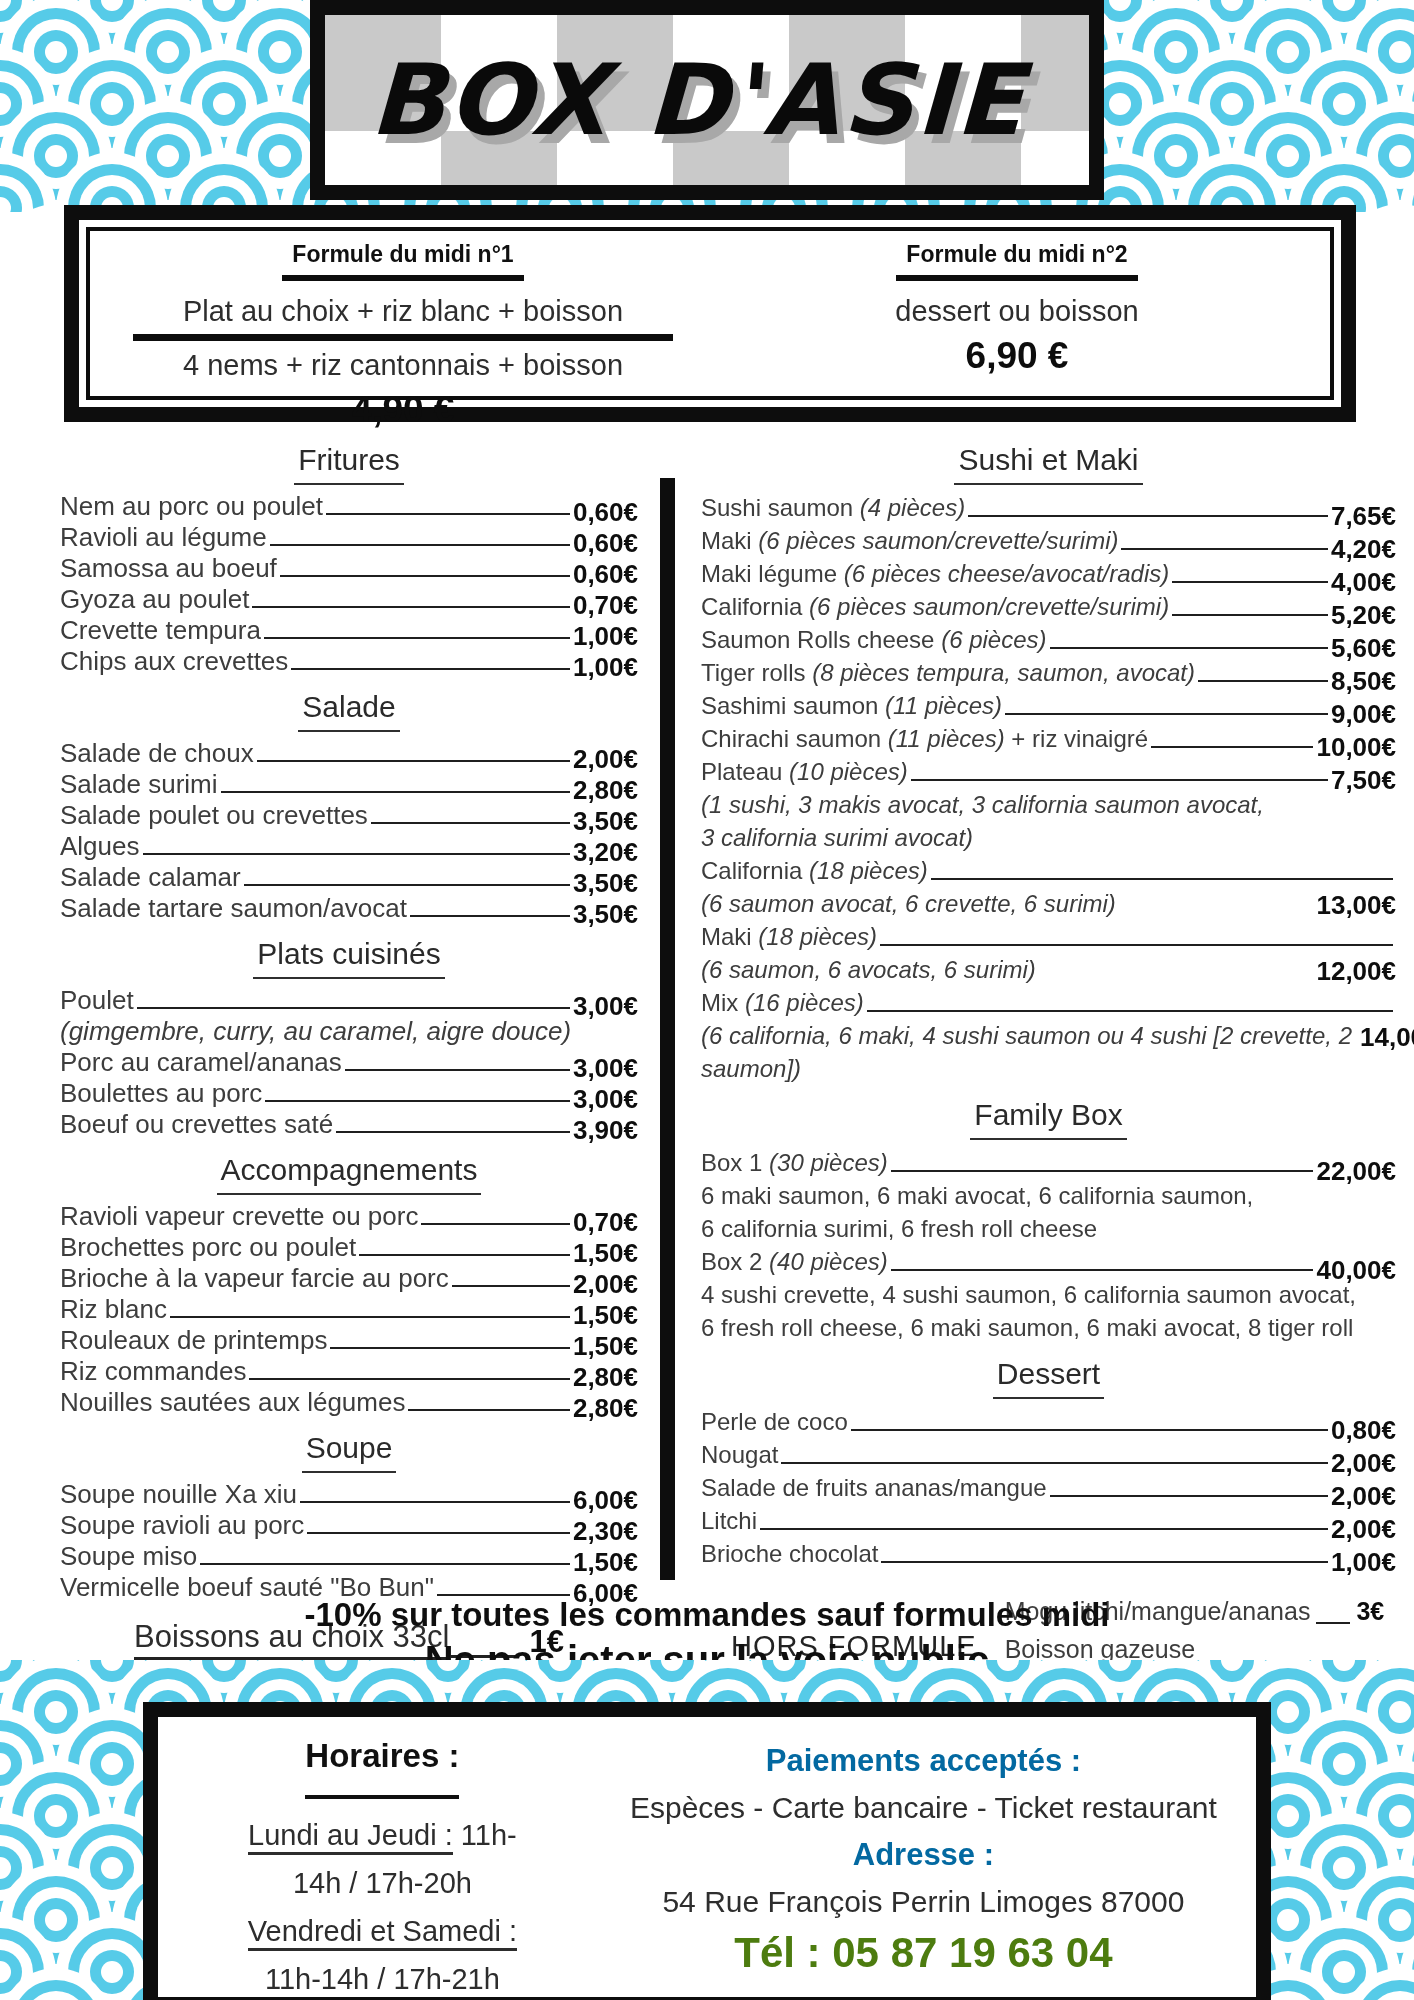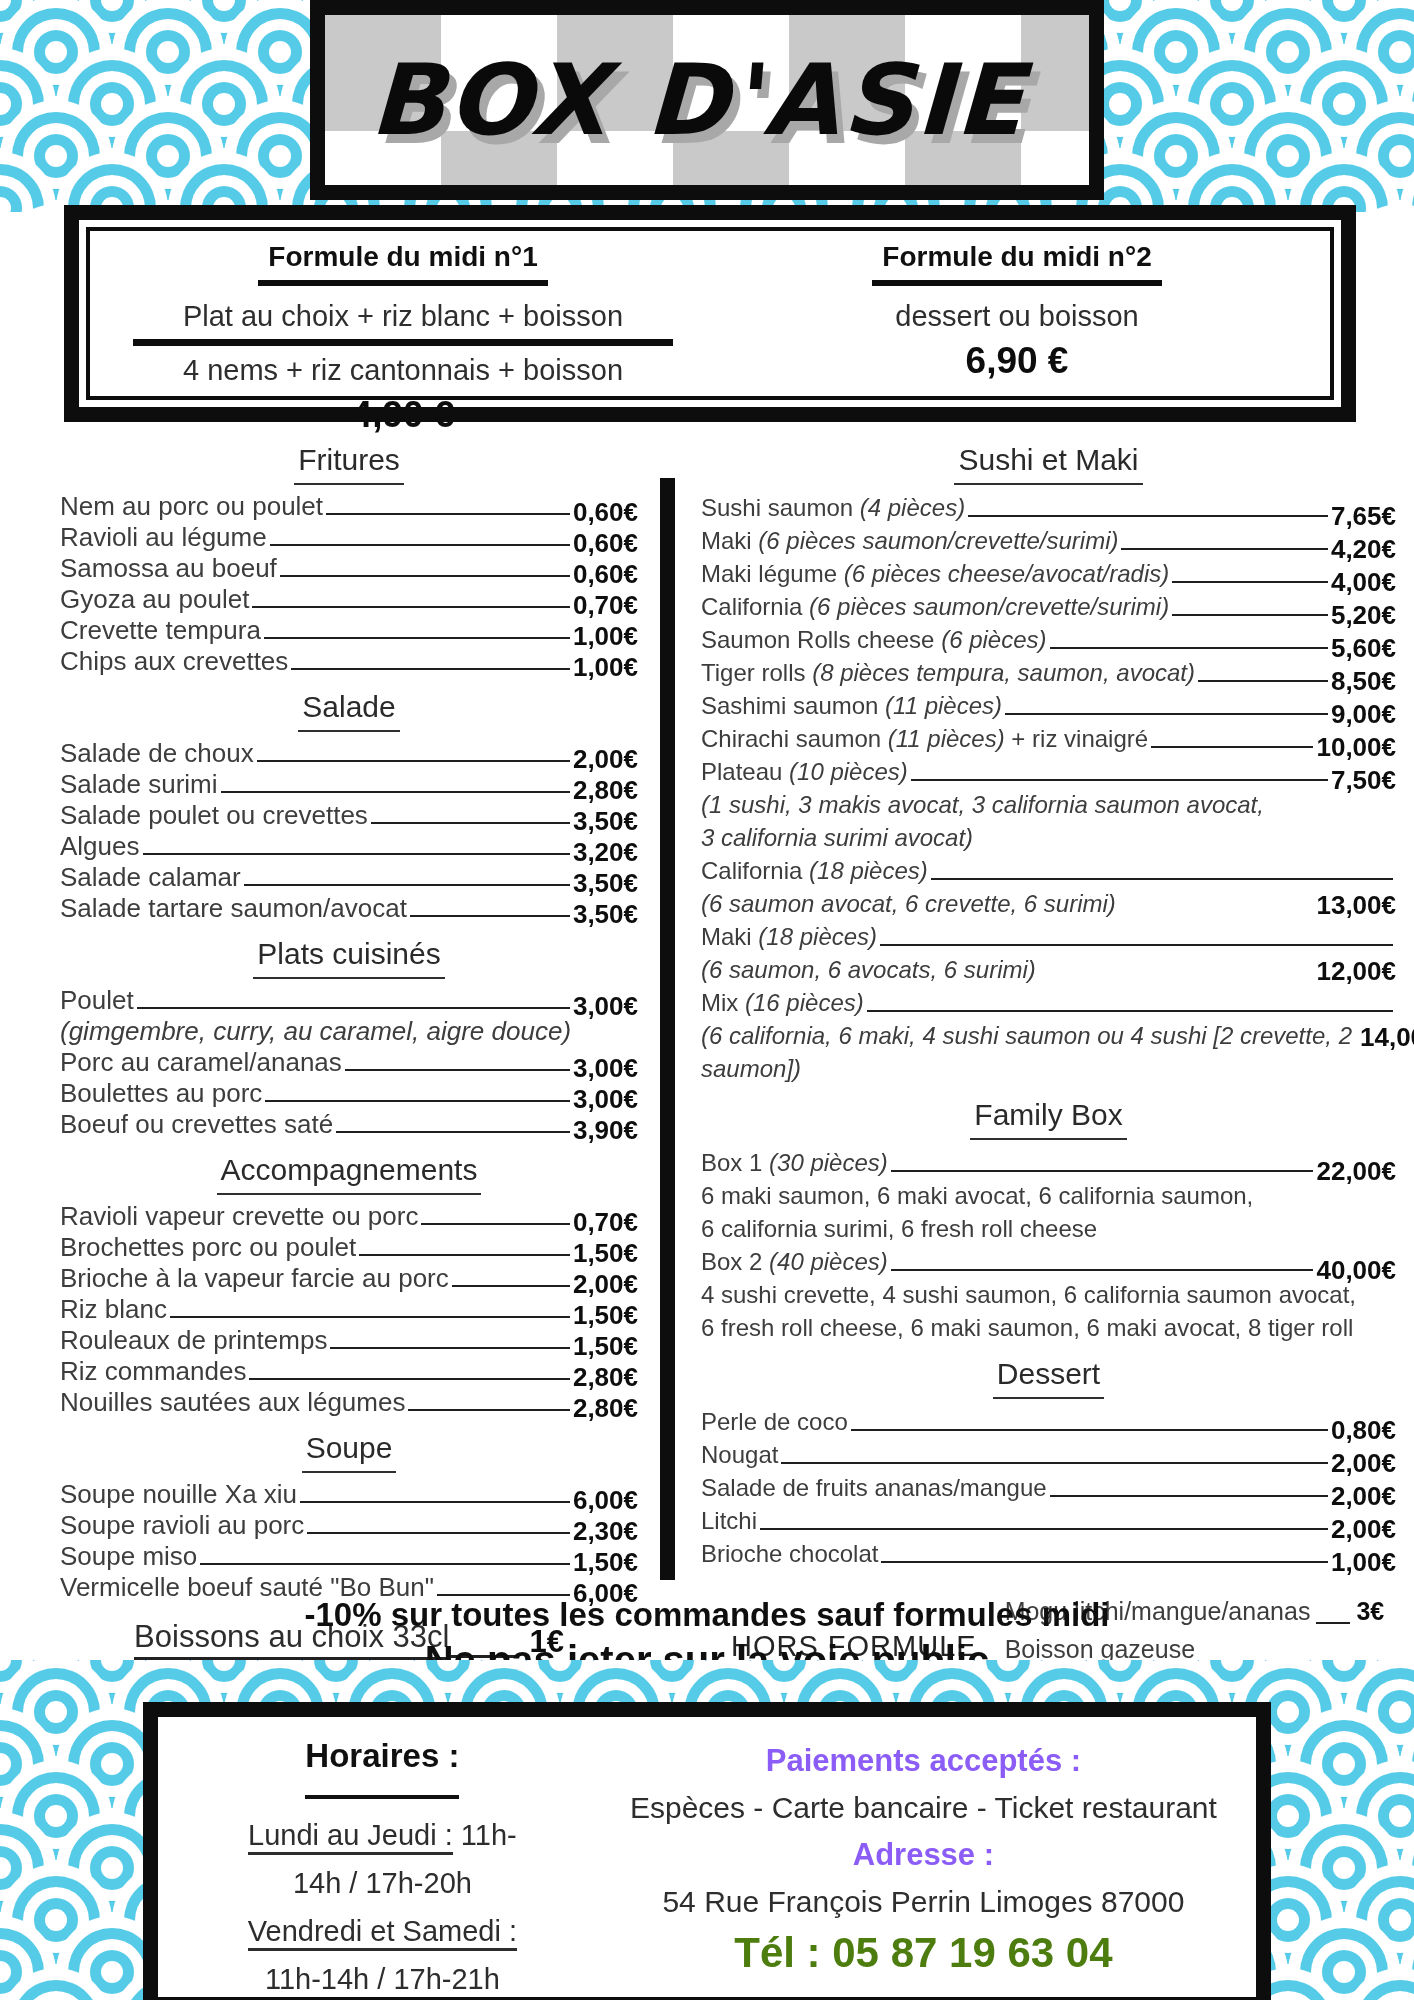--- a/index.html
+++ b/index.html
@@ -25,21 +25,21 @@
     display:flex; align-items:center; justify-content:center; }
   .brand-title { font-family:"DejaVu Sans",sans-serif; font-weight:900; font-style:italic;
     font-size:98px; letter-spacing:3px; color:#0a0a0a; white-space:nowrap;
     transform:skewX(-5deg); text-shadow:8px 9px 0 #a8a8a8; }
 
   
   .formule-box { position:absolute; top:205px; left:64px; width:1292px; height:217px;
     border:15px solid #0d0d0d; background:#fff; padding:7px; }
   .formule-inner { border:4px solid #0d0d0d; height:100%; display:flex; padding:10px 6px 6px; }
   .formule { flex:1; text-align:center; padding:0 14px; }
-  .formule-heading { display:inline-block; font-size:28px; font-weight:bold; color:#101010;
+  .formule-heading { display:inline-block; font-size:23px; font-weight:bold; color:#101010;
     border-bottom:6px solid #0d0d0d; padding:0 10px 7px; margin-bottom:10px; }
   .formule-line { font-size:29px; color:#2e2e2e; line-height:40px; }
   .formule-sep { height:7px; background:#0d0d0d; width:92%; margin:3px auto 4px; }
   .formule-price { font-size:37px; font-weight:bold; color:#0d0d0d; margin-top:4px; }
 
   
   .menu-body { position:absolute; top:438px; left:12px; right:18px; display:flex;margin-left:48px; }
   .col-left { width:578px; }
   .divider { width:15px; background:#0d0d0d; margin:40px 26px 0 22px; height:1102px; flex:none; }
   .col-right { flex:1; min-width:0; }
@@ -86,21 +86,21 @@
   
   .footer-box { position:absolute; top:1702px; left:143px; width:1128px; height:310px;
     border:15px solid #0d0d0d; background:#fff; display:flex; padding:20px 8px 8px; }
   .hours-col { width:40%; text-align:center; }
   .info-col { flex:1; text-align:center; }
   .hours-title { font-size:33px; font-weight:bold; color:#101010; margin-bottom:12px; }
   .hours-title span { display:inline-block; border-bottom:4px solid #101010; padding-bottom:20px; }
   .hours-line { font-size:29px; color:#2d2d2d; line-height:48px; }
   .seg-u { border-bottom:3px solid #2d2d2d; padding-bottom:1px; }
   .seg-i { font-style:italic; }
-  .info-title { font-size:31px; font-weight:bold; color:#8b5cf6; line-height:48px; }
+  .info-title { font-size:31px; font-weight:bold; color:#0369a1; line-height:48px; }
   .info-line { font-size:30px; color:#2e2e2e; line-height:46px; }
   .phone { font-size:42px; font-weight:bold; color:#4d7c0f; line-height:56px; }
 </style>
 </head>
 <body>
 
 <div class="page">
 
   <div class="wave-band wave-top">
     <svg id="wave-top-svg" preserveAspectRatio="none" viewBox="0 0 1414 212">

